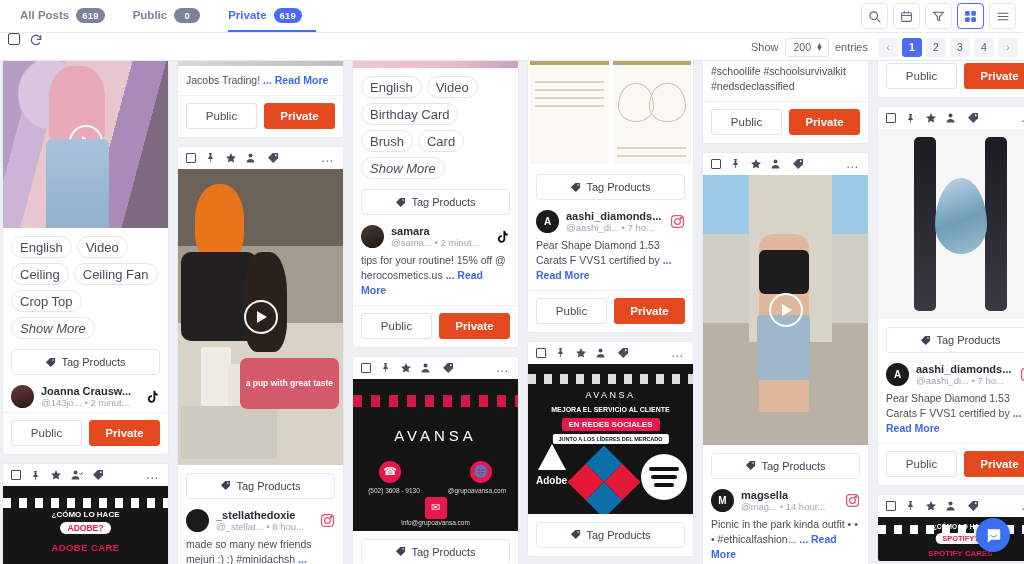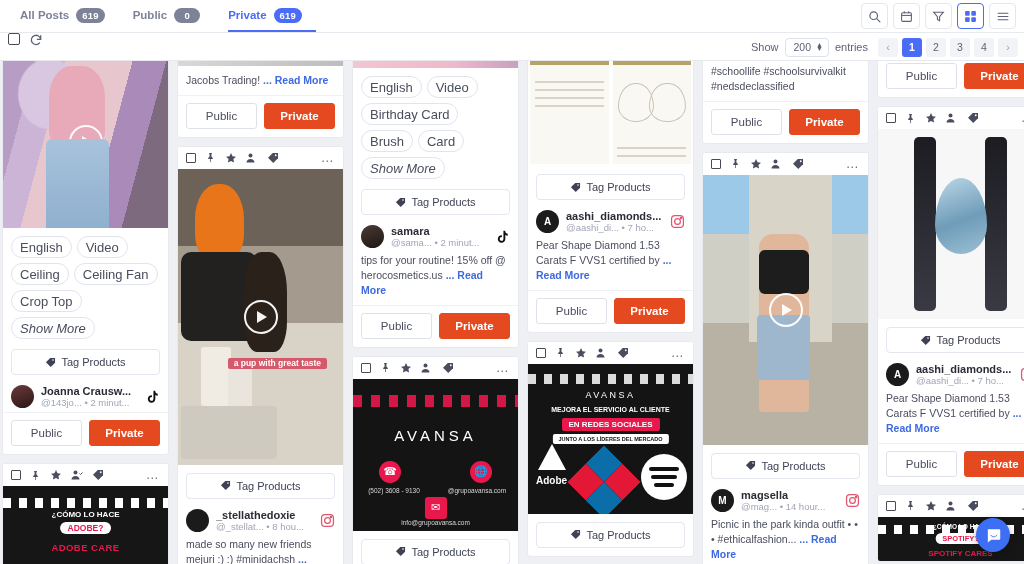--- a/index.html
+++ b/index.html
@@ -163,22 +163,22 @@
   .img-girl1:after { content:""; position:absolute; left:26%; top:48%; width:38%; height:52%; background:linear-gradient(180deg,#a8c2dc,#8fb0cf); border-radius:6px 6px 0 0; }
 
   .img-dog { height: 296px; background: linear-gradient(180deg,#6d6257 0 26%,#a49a8d 26% 52%,#d9d2c7 52% 100%); position: relative; }
   .img-dog .head { position:absolute; left:10%; top:5%; width:30%; height:26%; background:#e8751a; border-radius:45% 45% 35% 35%; }
   .img-dog .body { position:absolute; left:2%; top:28%; width:46%; height:30%; background:#22211f; border-radius:10px; }
   .img-dog .pup { position:absolute; left:40%; top:28%; width:26%; height:34%; background:#2a211a; border-radius:40% 40% 30% 30%; }
   .img-dog .ring1 { position:absolute; left:14%; top:60%; width:18%; height:20%; background:#f0ece4; border-radius:3px; }
   .img-dog .ring2 { position:absolute; left:30%; top:66%; width:15%; height:16%; background:#eae5dc; border-radius:3px; }
   .img-dog .tray { position:absolute; left:2%; top:80%; width:58%; height:18%; background:#cfcabf; border-radius:3px; }
   .img-dog .sticker {
-     position:absolute; right:16px; top:64%; background:#d4596b; color:#fff;
-     font-size:8.5px; line-height:1.25; padding:0 6px; border-radius:2px; font-weight:bold; }
+     position:absolute; right:4px; top:64%; background:#d4596b; color:#fff;
+     font-size:8.5px; line-height:1.25; padding:20px 6px; border-radius:7px; font-weight:bold; }
 
   .img-pink { height: 12px; background: linear-gradient(90deg,#f3c5d3,#efb9cb 60%,#c9a0c0); }
 
   .img-cert { height: 110px; background:#fff; display:flex; gap:4px; padding:2px; }
   .img-cert .pane { flex:1; background:#faf8f2; border-top:7px solid #b6a36a; position:relative; overflow:hidden; }
   .img-cert .ln { position:absolute; left:6%; height:1.5px; width:88%; background:#d9d4c4; }
   .img-cert .dia {
      position:absolute; left:50%; top:18%; transform:translateX(-50%);
      width:46%; height:40%; border:1.5px solid #c9c4b4; border-radius:48% 48% 50% 50%/60% 60% 40% 40%; }
 

